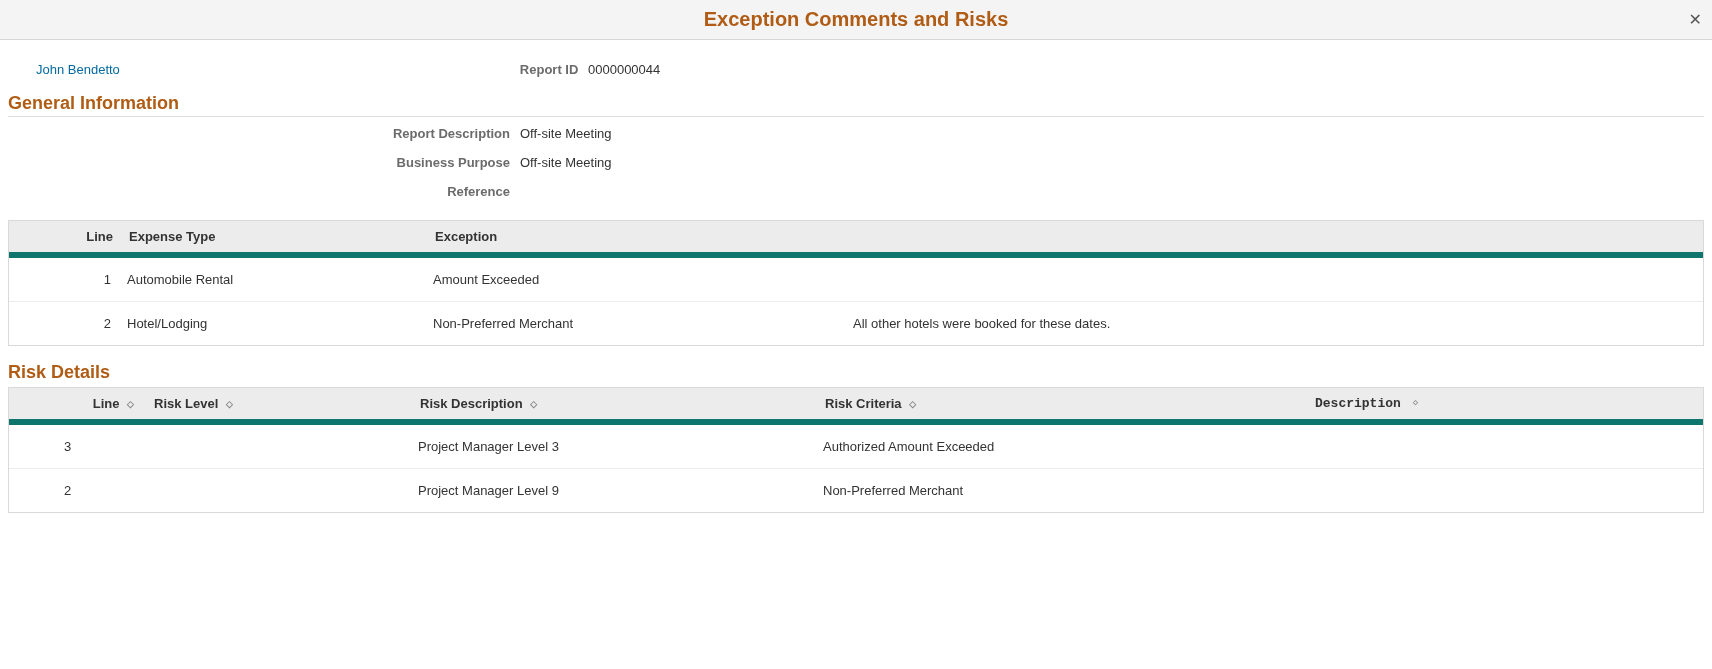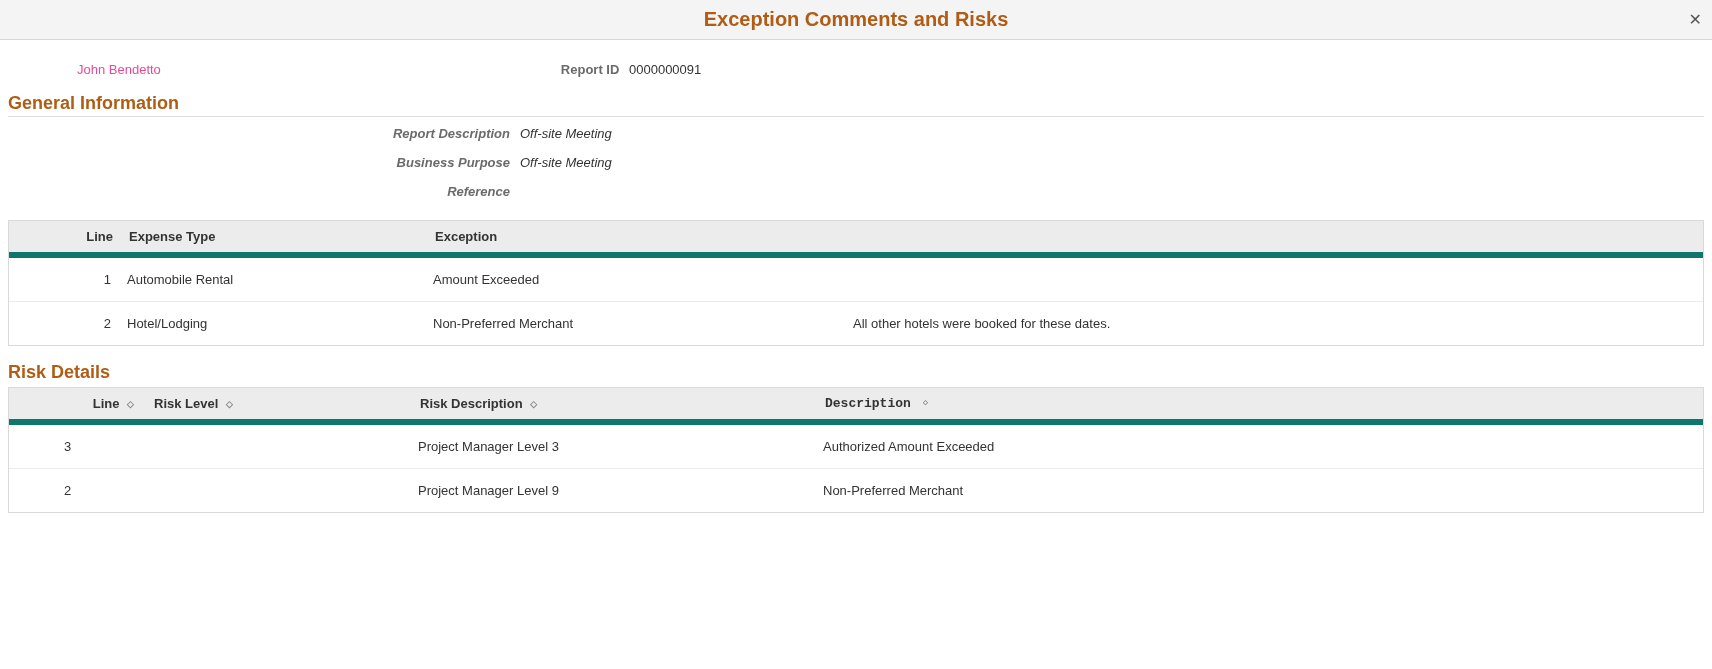--- a/index.html
+++ b/index.html
@@ -11,29 +11,29 @@
       padding: 8px 12px;
       position: relative;
       text-align: center;
     }
     .title-bar h1 { color: #b05c15; font-size: 20px; font-weight: bold; }
     .close-btn { position: absolute; right: 10px; top: 50%; transform: translateY(-50%); font-size: 16px; color:#555; cursor: pointer; line-height:1;}
 
     .content-wrap { padding: 0 8px 20px 8px; }
 
     .summary-row { display:flex; align-items:center; padding: 22px 0 14px 28px; }
-    .user-name { color:#ec4899;margin-left:41px; }
+    .user-name { color:#0369a1; }
     .report-id-wrap { margin-left: 400px; }
     .lbl-inline { color:#6b6b6b; font-weight:bold; margin-right:6px; }
     .val-inline { color:#333; }
 
     .section-title { color:#b05c15; font-weight:bold; font-size:18px; padding: 2px 0; border-bottom:1px solid #dedede; margin-bottom:2px; }
 
     .kv-block { padding-left: 0; }
-    .kv-row { display:flex; padding: 7px 0; font-style: italic; }
+    .kv-row { display:flex; padding: 7px 0; }
     .kv-label { width: 512px; text-align:right; color:#6b6b6b; font-weight:bold; padding-right:10px; }
     .kv-value { color:#333; }
 
     .section-space { height:14px; }
 
     .grid { border:1px solid #d9d9d9; width:100%; }
     .grid-header { background:#ececec; border-bottom:6px solid #0f766e; display:flex; padding:8px 2px; font-weight:bold; color:#333; }
     .grid-row { display:flex; padding:14px 0; border-bottom:1px solid #ececec; color:#333; }
     .grid-row:last-child { border-bottom:none; }
 
@@ -61,21 +61,21 @@
   <h1>Exception Comments and Risks</h1>
   <span class="close-btn">✕</span>
 </div>
 
 <div class="content-wrap">
 
   <div class="summary-row">
     <span class="user-name">John Bendetto</span>
     <span class="report-id-wrap">
       <span class="lbl-inline">Report ID</span>
-      <span class="val-inline">0000000091</span>
+      <span class="val-inline">0000000044</span>
     </span>
   </div>
 
   <div class="section-title">General Information</div>
   <div class="kv-block">
     <div class="kv-row">
       <div class="kv-label">Report Description</div>
       <div class="kv-value">Off-site Meeting</div>
     </div>
     <div class="kv-row">
@@ -120,20 +120,24 @@
         <span class="sort-icon">◇</span>
       </div>
       <div class="rd-level sortable-header">
         <span>Risk Level</span>
         <span class="sort-icon">◇</span>
       </div>
       <div class="rd-desc sortable-header">
         <span>Risk Description</span>
         <span class="sort-icon">◇</span>
       </div>
+      <div class="rd-crit sortable-header">
+        <span>Risk Criteria</span>
+        <span class="sort-icon">◇</span>
+      </div>
       <div class="rd-desc2 sortable-header">
         <span>Description</span>
         <span class="sort-icon">◇</span>
       </div>
     </div>
     <div class="grid-row">
       <div class="rd-line" style="padding-left:55px; text-align:left;">3</div>
       <div class="rd-level"></div>
       <div class="rd-desc">Project Manager Level 3</div>
       <div class="rd-crit">Authorized Amount Exceeded</div>

